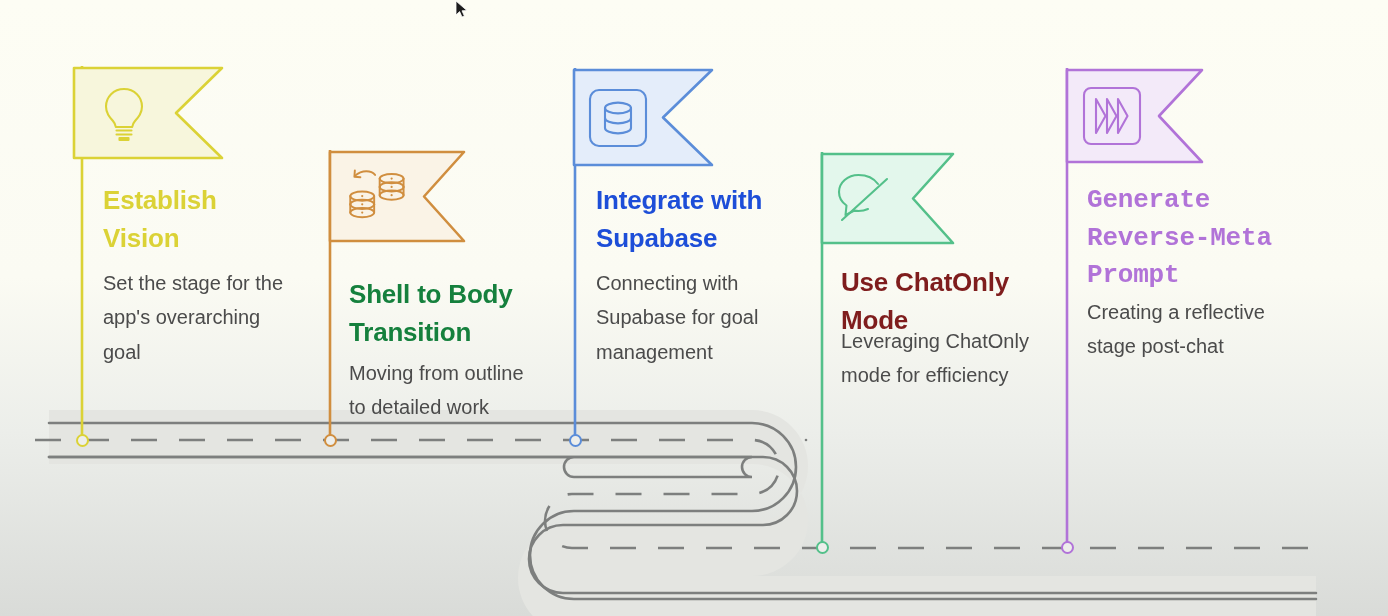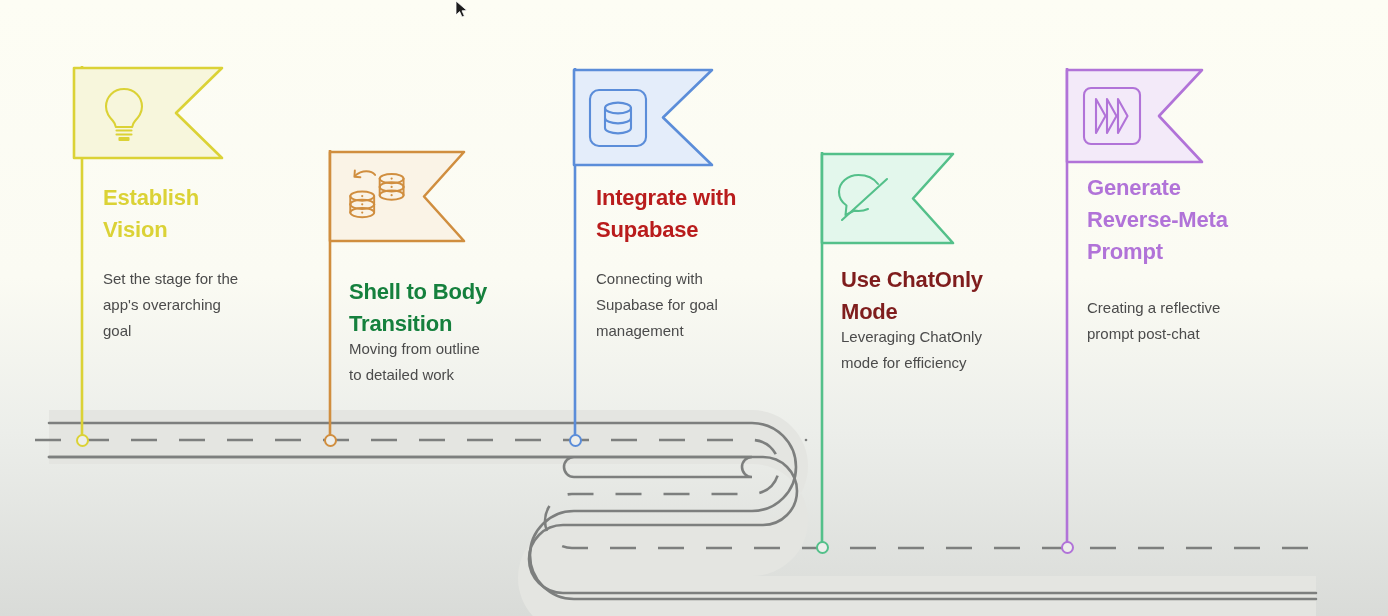--- a/index.html
+++ b/index.html
@@ -26,29 +26,29 @@
     height: 616px;
   }
   .flag {
     position: absolute;
     left: 0;
     top: 0;
   }
   .flag svg { display: block; }
   .m-title {
     position: absolute;
-    font-size: 22px;
+    font-size: 26px;
     font-weight: bold;
     line-height: 1.45;
     letter-spacing: -0.2px;
     white-space: pre-line;
   }
   .m-desc {
     position: absolute;
-    font-size: 15px;
+    font-size: 20px;
     line-height: 1.72;
     color: #4b4b4b;
     white-space: pre-line;
   }
   .marker {
     position: absolute;
     width: 13px;
     height: 13px;
     border-radius: 50%;
     border: 2.4px solid #999;
@@ -165,39 +165,39 @@
           <circle cx="54" cy="11" r="1.2" fill="#d08e3f"></circle>
           <circle cx="54" cy="20" r="1.2" fill="#d08e3f"></circle>
           <circle cx="54" cy="29" r="1.2" fill="#d08e3f"></circle>
           <circle cx="22" cy="30" r="1.2" fill="#d08e3f"></circle>
           <circle cx="22" cy="39" r="1.2" fill="#d08e3f"></circle>
           <circle cx="22" cy="48" r="1.2" fill="#d08e3f"></circle>
         </svg>
       </div>
       <div class="m-title" style="left: 349px; top: 276px; color: #15803d;">Shell to Body
 Transition</div>
-      <div class="m-desc" style="left: 349px; top: 336px;">Moving from outline
+      <div class="m-desc" style="left: 349px; top: 356px;">Moving from outline
 to detailed work</div>
       <div class="marker" style="left: 323.5px; top: 433.5px; border-color: rgb(208, 142, 63);"></div>
       <div class="flag" style="left: 572px; top: 68px;">
         <svg width="144" height="103" viewBox="0 0 144 103">
           <path d="M 2,2 L 140,2 L 91,49.5 L 140,97 L 2,97 Z" fill="#e4edfa" stroke="#5b8dd9" stroke-width="2.6" stroke-linejoin="round"></path>
         </svg>
       </div>
       <div style="position: absolute; left: 583.5px; top: 86.5px; width: 68px; height: 62px; display: flex; align-items: center; justify-content: center;">
         <svg width="62" height="62" viewBox="0 0 62 62">
           <rect x="3" y="3" width="56" height="56" rx="9" fill="none" stroke="#5b8dd9" stroke-width="2.1" stroke-linecap="round" stroke-linejoin="round"></rect>
           <g fill="none" stroke="#5b8dd9" stroke-width="2.1" stroke-linecap="round" stroke-linejoin="round">
             <ellipse cx="31" cy="21" rx="13" ry="5.4"></ellipse>
             <path d="M18 21 L18 41 C18 44 24 46.4 31 46.4 C38 46.4 44 44 44 41 L44 21"></path>
             <path d="M18 31 C18 34 24 36.4 31 36.4 C38 36.4 44 34 44 31"></path>
           </g>
         </svg>
       </div>
-      <div class="m-title" style="left: 596px; top: 182px; color: #b91c1c;">Integrate with
+      <div class="m-title" style="left: 596px; top: 182px; color: #1d4ed8;">Integrate with
 Supabase</div>
       <div class="m-desc" style="left: 596px; top: 266px;">Connecting with
 Supabase for goal
 management</div>
       <div class="marker" style="left: 568.5px; top: 433.5px; border-color: rgb(91, 141, 217);"></div>
       <div class="flag" style="left: 820px; top: 152px;">
         <svg width="137" height="97" viewBox="0 0 137 97">
           <path d="M 2,2 L 133,2 L 93,46.5 L 133,91 L 2,91 Z" fill="#e3f7ec" stroke="#54c08a" stroke-width="2.6" stroke-linejoin="round"></path>
         </svg>
       </div>
@@ -222,25 +222,25 @@
       <div style="position: absolute; left: 1078px; top: 85px; width: 68px; height: 62px; display: flex; align-items: center; justify-content: center;">
         <svg width="62" height="62" viewBox="0 0 62 62">
           <rect x="3" y="3" width="56" height="56" rx="7" fill="none" stroke="#b173d8" stroke-width="2.1" stroke-linecap="round" stroke-linejoin="round"></rect>
           <g fill="none" stroke="#b173d8" stroke-width="2.1" stroke-linecap="round" stroke-linejoin="round">
             <path d="M15 14 L15 48 L24.5 31 L15 14 Z"></path>
             <path d="M26 14 L26 48 L35.5 31 L26 14 Z"></path>
             <path d="M37 14 L37 48 L46.5 31 L37 14 Z"></path>
           </g>
         </svg>
       </div>
-      <div class="m-title" style="left: 1087px; top: 172px; color: rgb(177, 115, 216);">Generate
+      <div class="m-title" style="left: 1087px; top: 182px; color: rgb(177, 115, 216); font-family: Liberation Mono, monospace;">Generate
 Reverse-Meta
 Prompt</div>
       <div class="m-desc" style="left: 1087px; top: 295px;">Creating a reflective
-prompt post-chat</div>
+stage post-chat</div>
       <div class="marker" style="left: 1060.5px; top: 540.5px; border-color: rgb(177, 115, 216);"></div>
     </div>
 
   <svg id="cursor" width="14" height="20" viewBox="0 0 14 20" style="left: 455px; top: 0px;">
     <path d="M1,1 L1,15 L4.6,11.6 L7,17 L9.4,16 L7,10.8 L12,10.6 Z" fill="#1d1d1d" stroke="#ffffff" stroke-width="0.8"></path>
   </svg>
 
 </div>
 
 </body></html>

